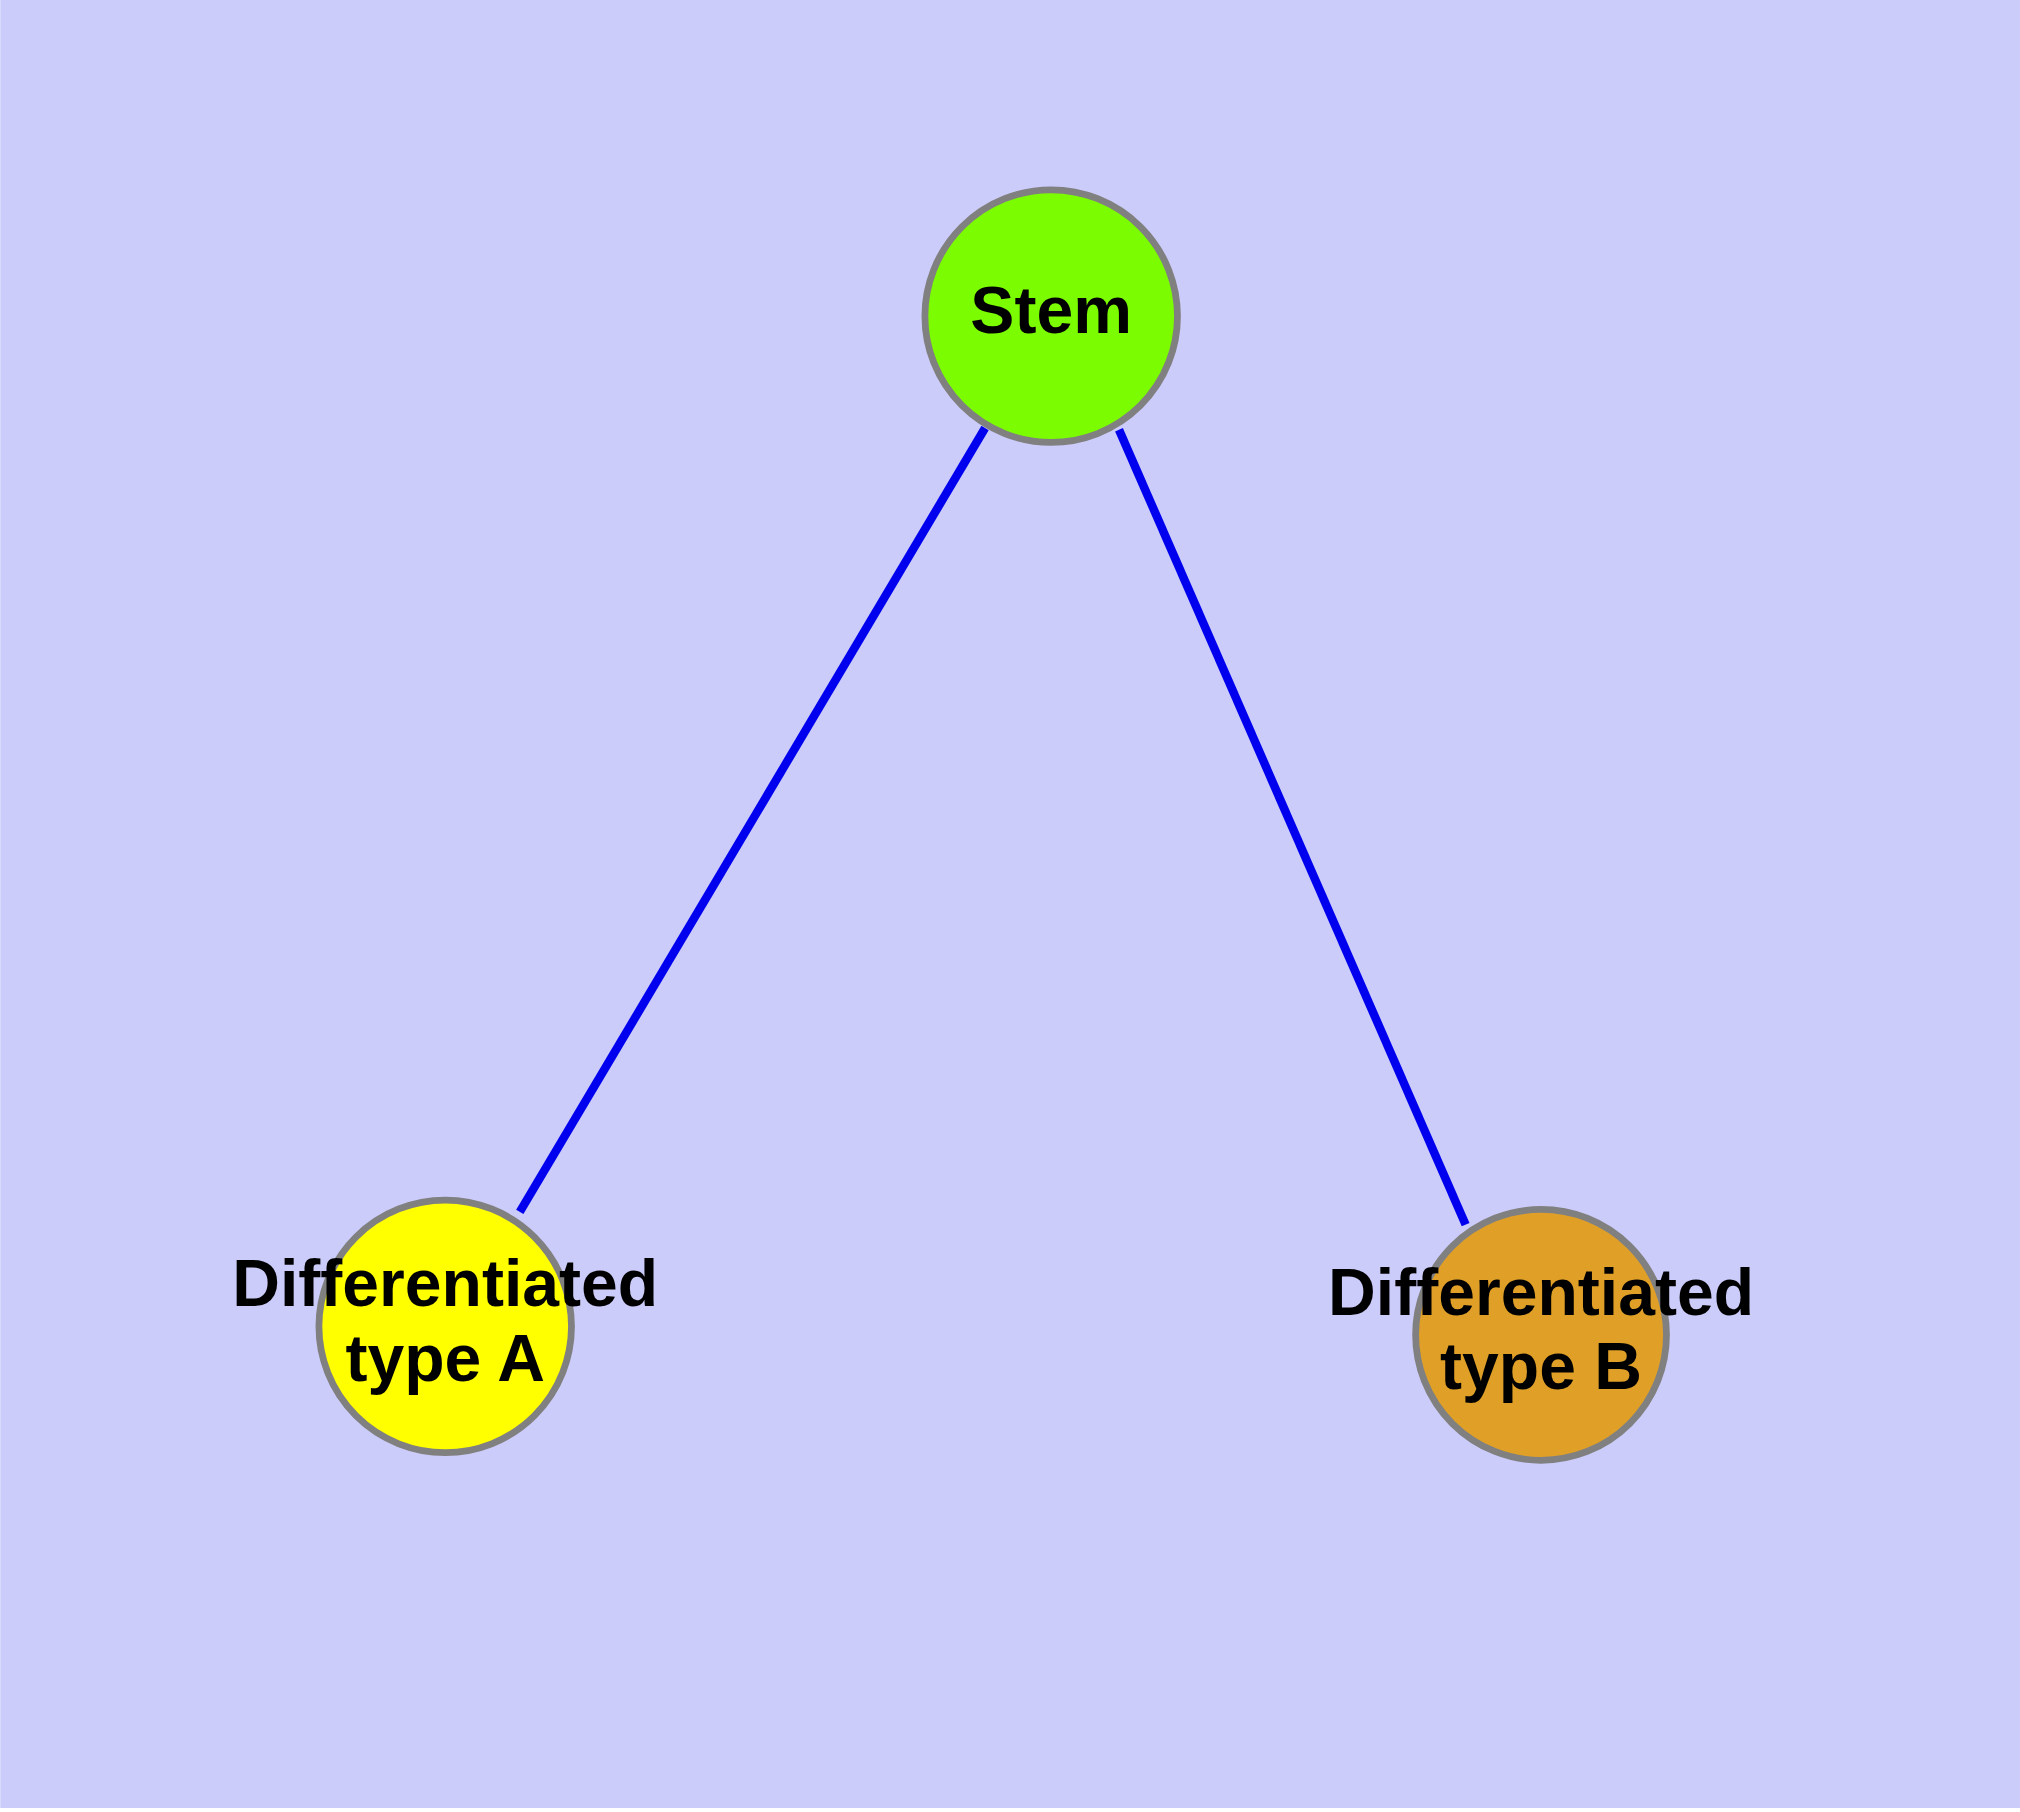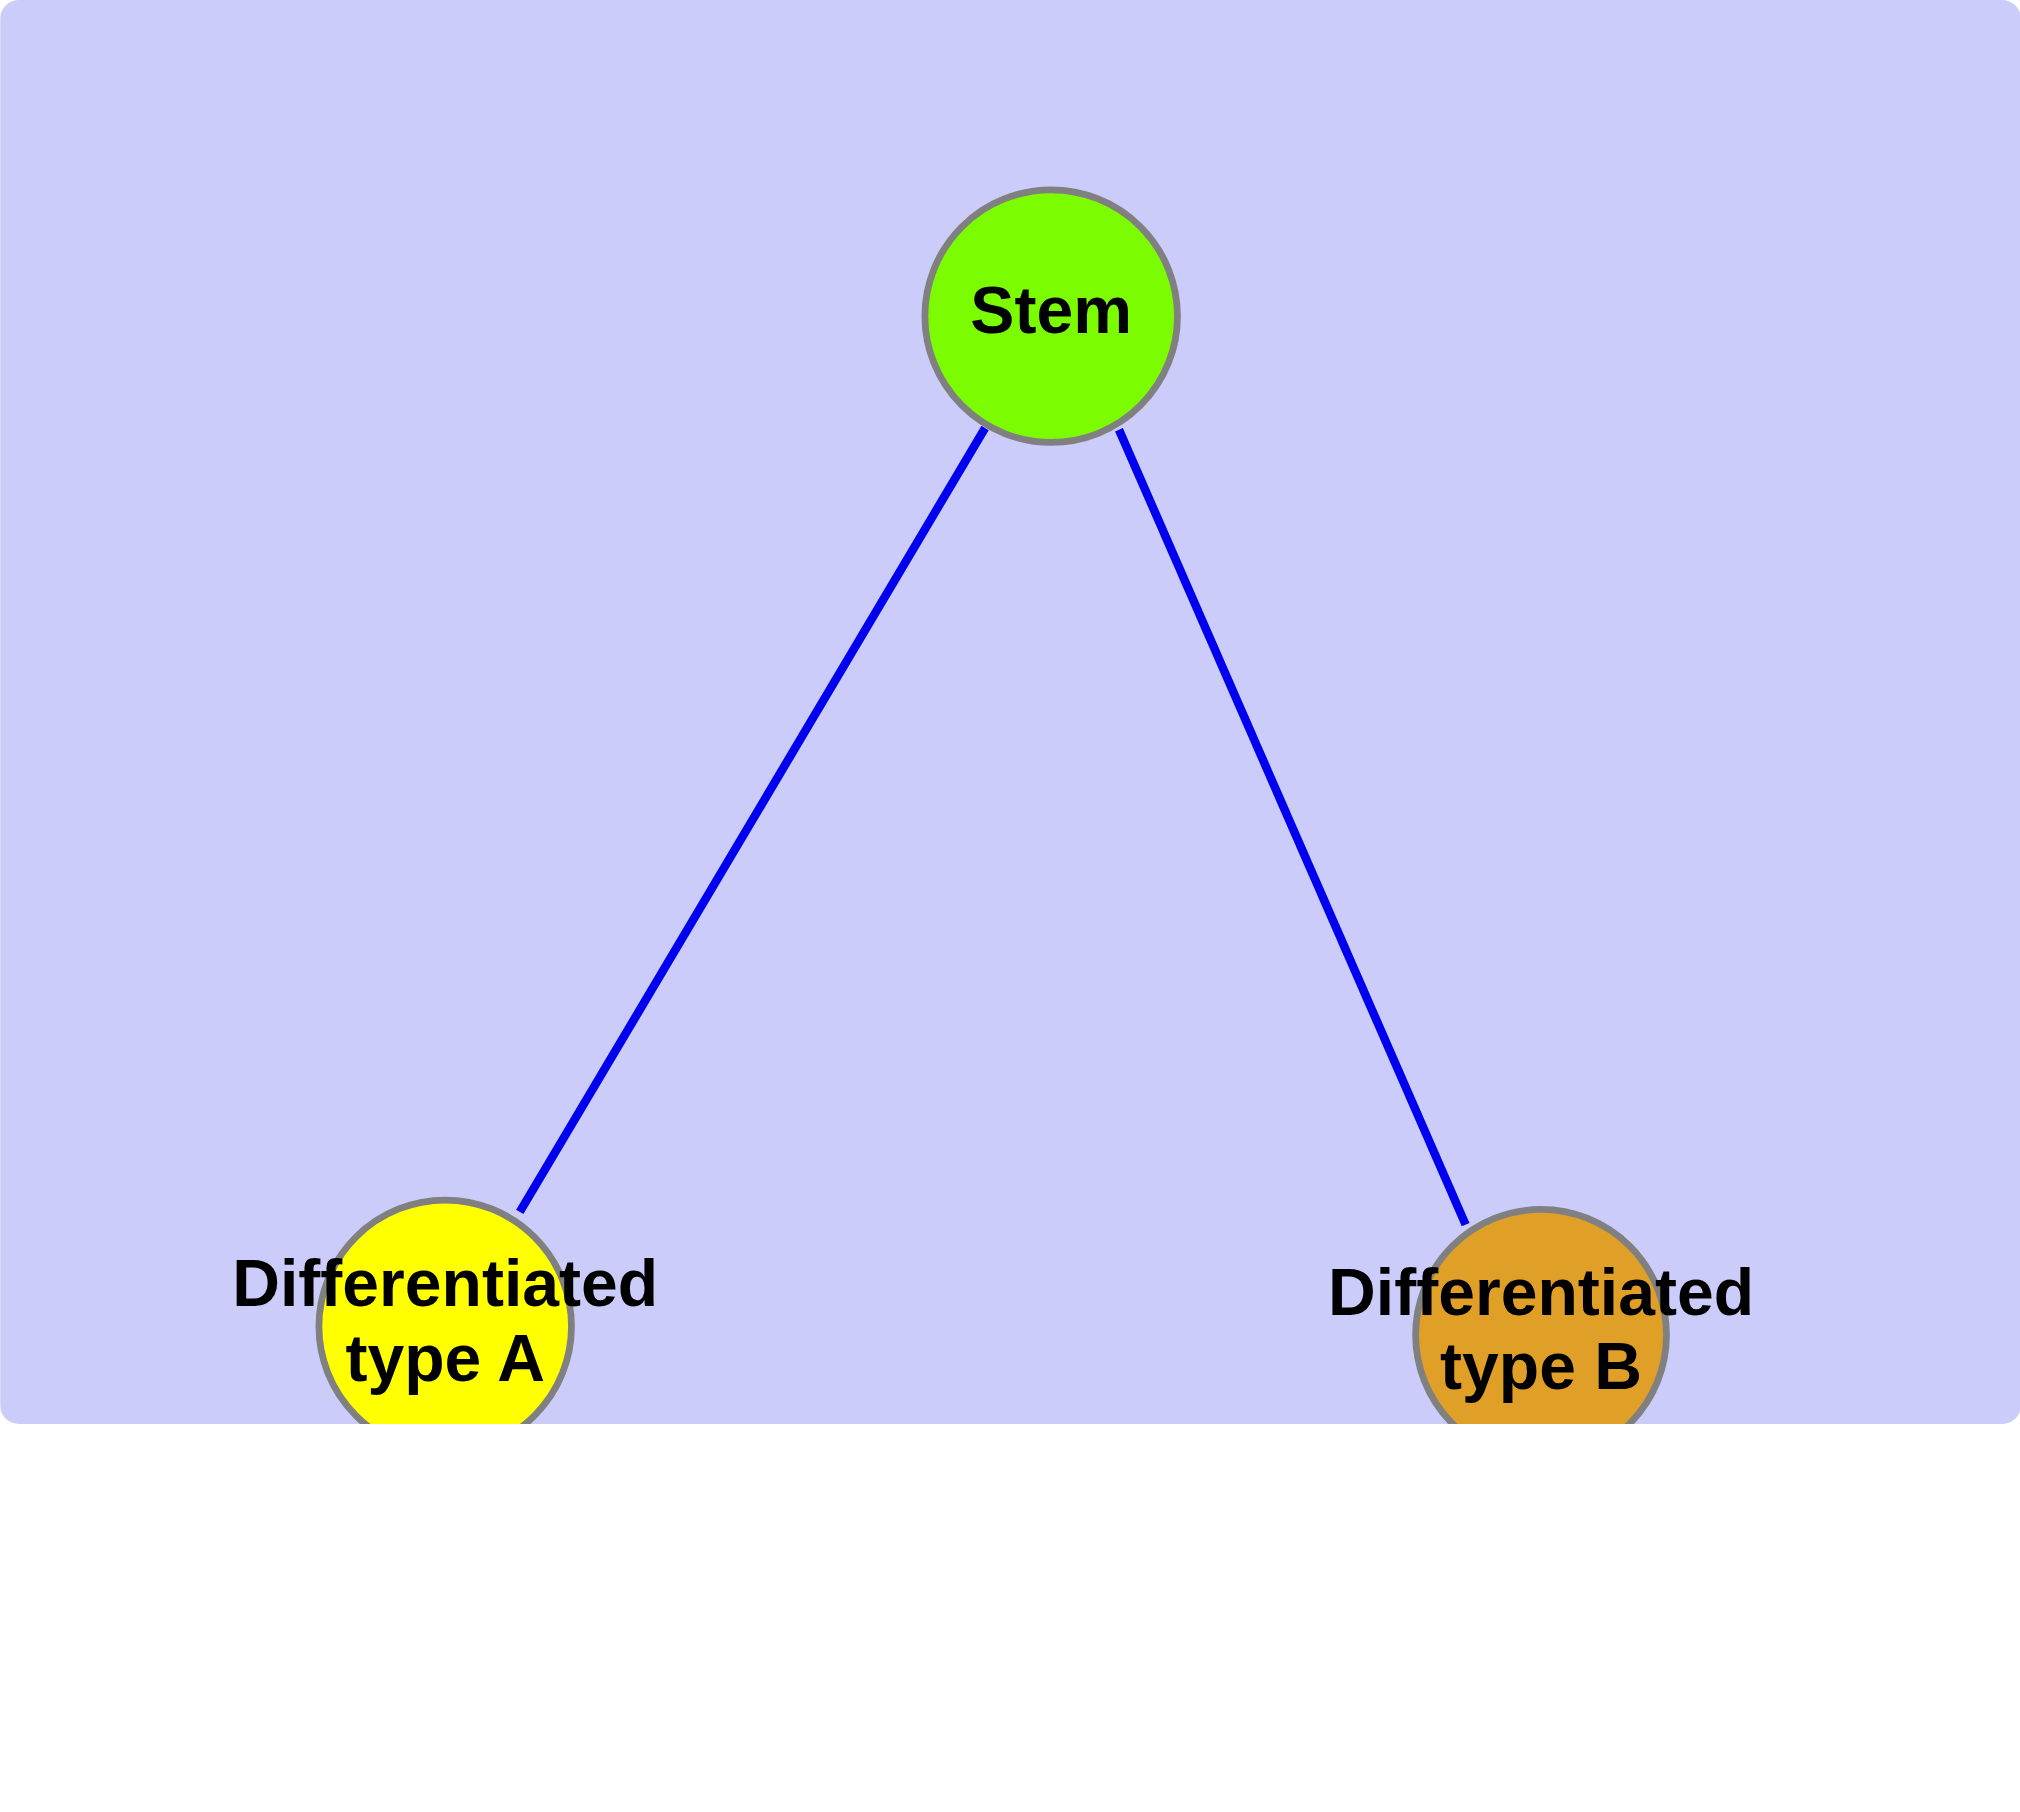--- a/index.html
+++ b/index.html
@@ -27,21 +27,21 @@
     font-weight: bold;
     fill: #000000;
     text-anchor: middle;
     dominant-baseline: middle;
     paint-order: normal;
   }
 </style>
 </head>
 <body>
 
-<div id="canvas" style="width: 2021px; height: 1424px; border-radius: 19px;">
+<div id="canvas" style="width: 2021px; height: 1808px;">
   <svg id="graph-svg" viewBox="0 0 2384 2138" xmlns="http://www.w3.org/2000/svg">
 
     <rect id="bg-rect" x="0" y="0" width="2384" height="2138" fill="#ccccfa"></rect>
 
     <g>
       <line id="edge-0" x1="1162" y1="505" x2="613" y2="1430" stroke="#0000ee" stroke-width="10" stroke-linecap="butt"></line>
       <line id="edge-1" x1="1320" y1="507" x2="1729" y2="1445" stroke="#0000ee" stroke-width="10" stroke-linecap="butt"></line>
     </g>
 
     <g>

